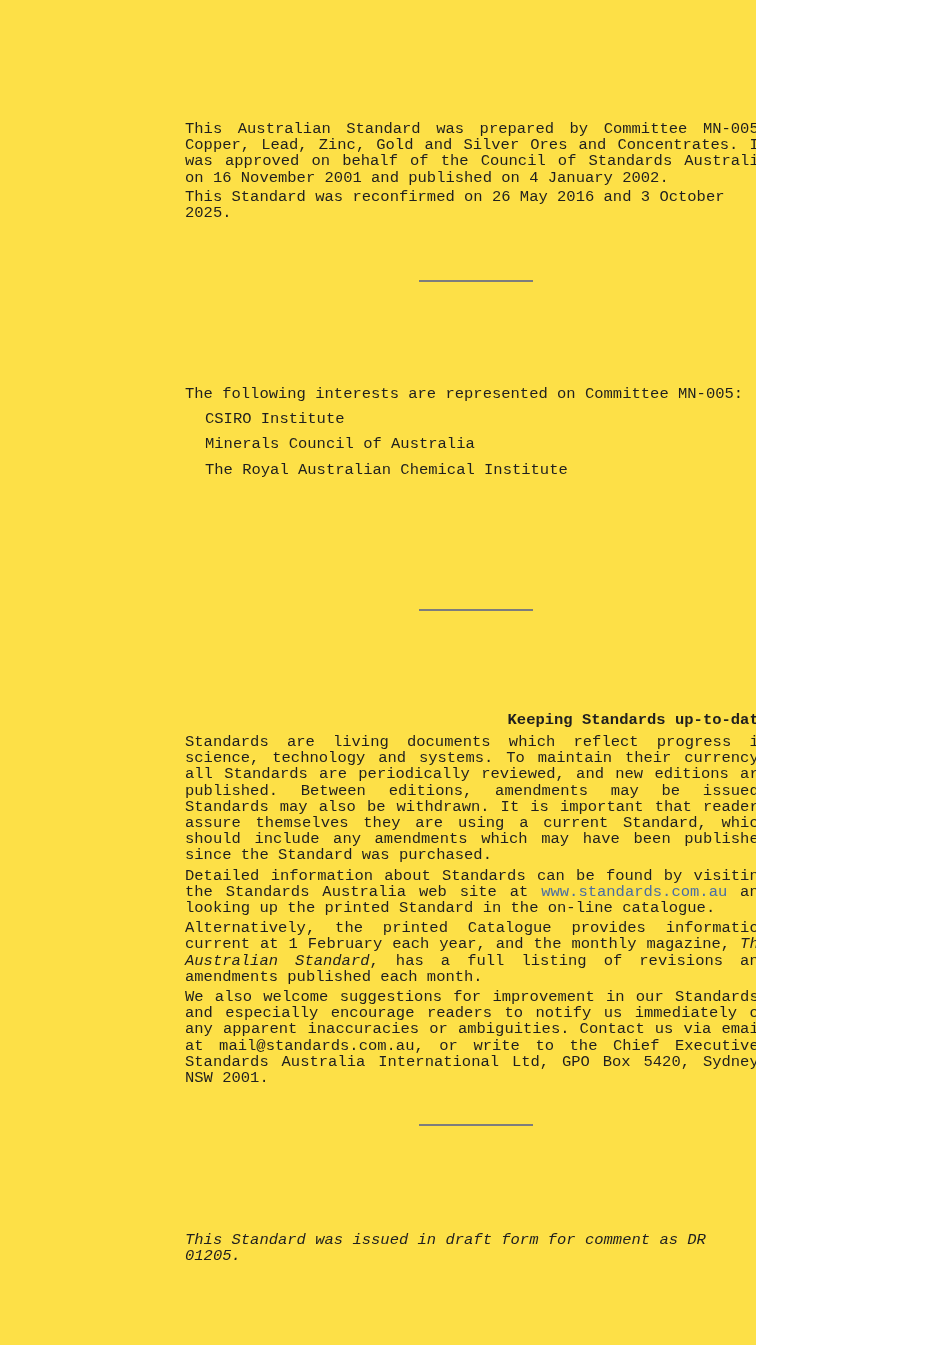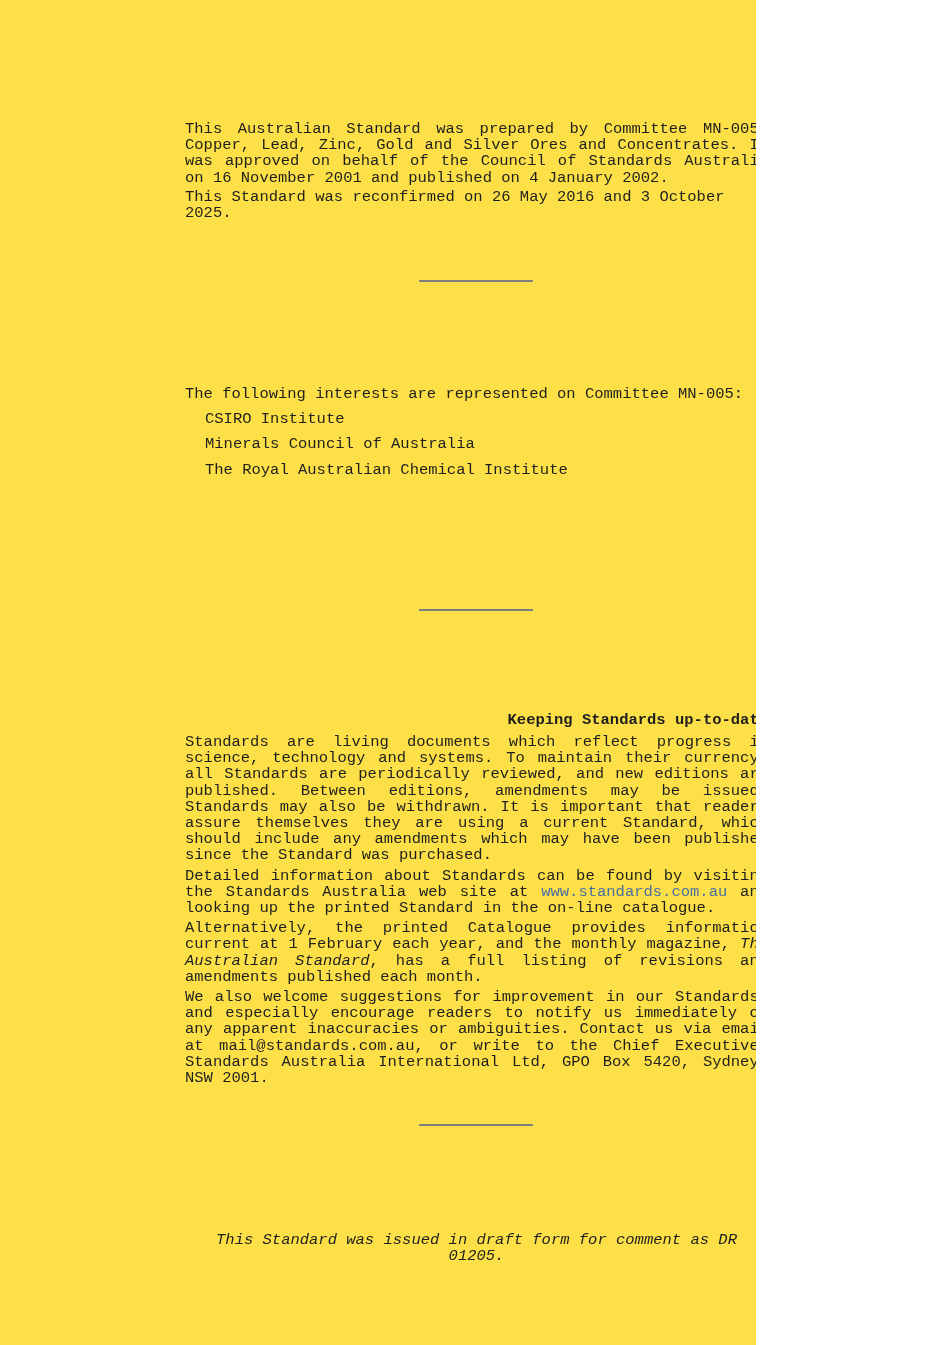--- a/index.html
+++ b/index.html
@@ -35,21 +35,21 @@
   }
   .committee-list li { margin-bottom: 9px; }
   .section-heading {
     font-weight: bold;
     text-align: right;
   }
   .lower-block p { margin-bottom: 4px; }
   .weblink { color: #4a6ea5; text-decoration: none; cursor: pointer; }
   .mag-title { font-style: italic; margin-top: 24px; }
   .footer-note {
-    text-align: center;
+    text-align: left;
     font-style: italic;
   }
 </style>
 </head>
 <body>
 
 <div class="page">
 
   <p class="tb just" style="top: 121px;">This Australian Standard was prepared by Committee MN-005, Copper, Lead, Zinc, Gold and Silver Ores and Concentrates. It was approved on behalf of the Council of Standards Australia on 16 November 2001 and published on 4 January 2002.</p>
 

